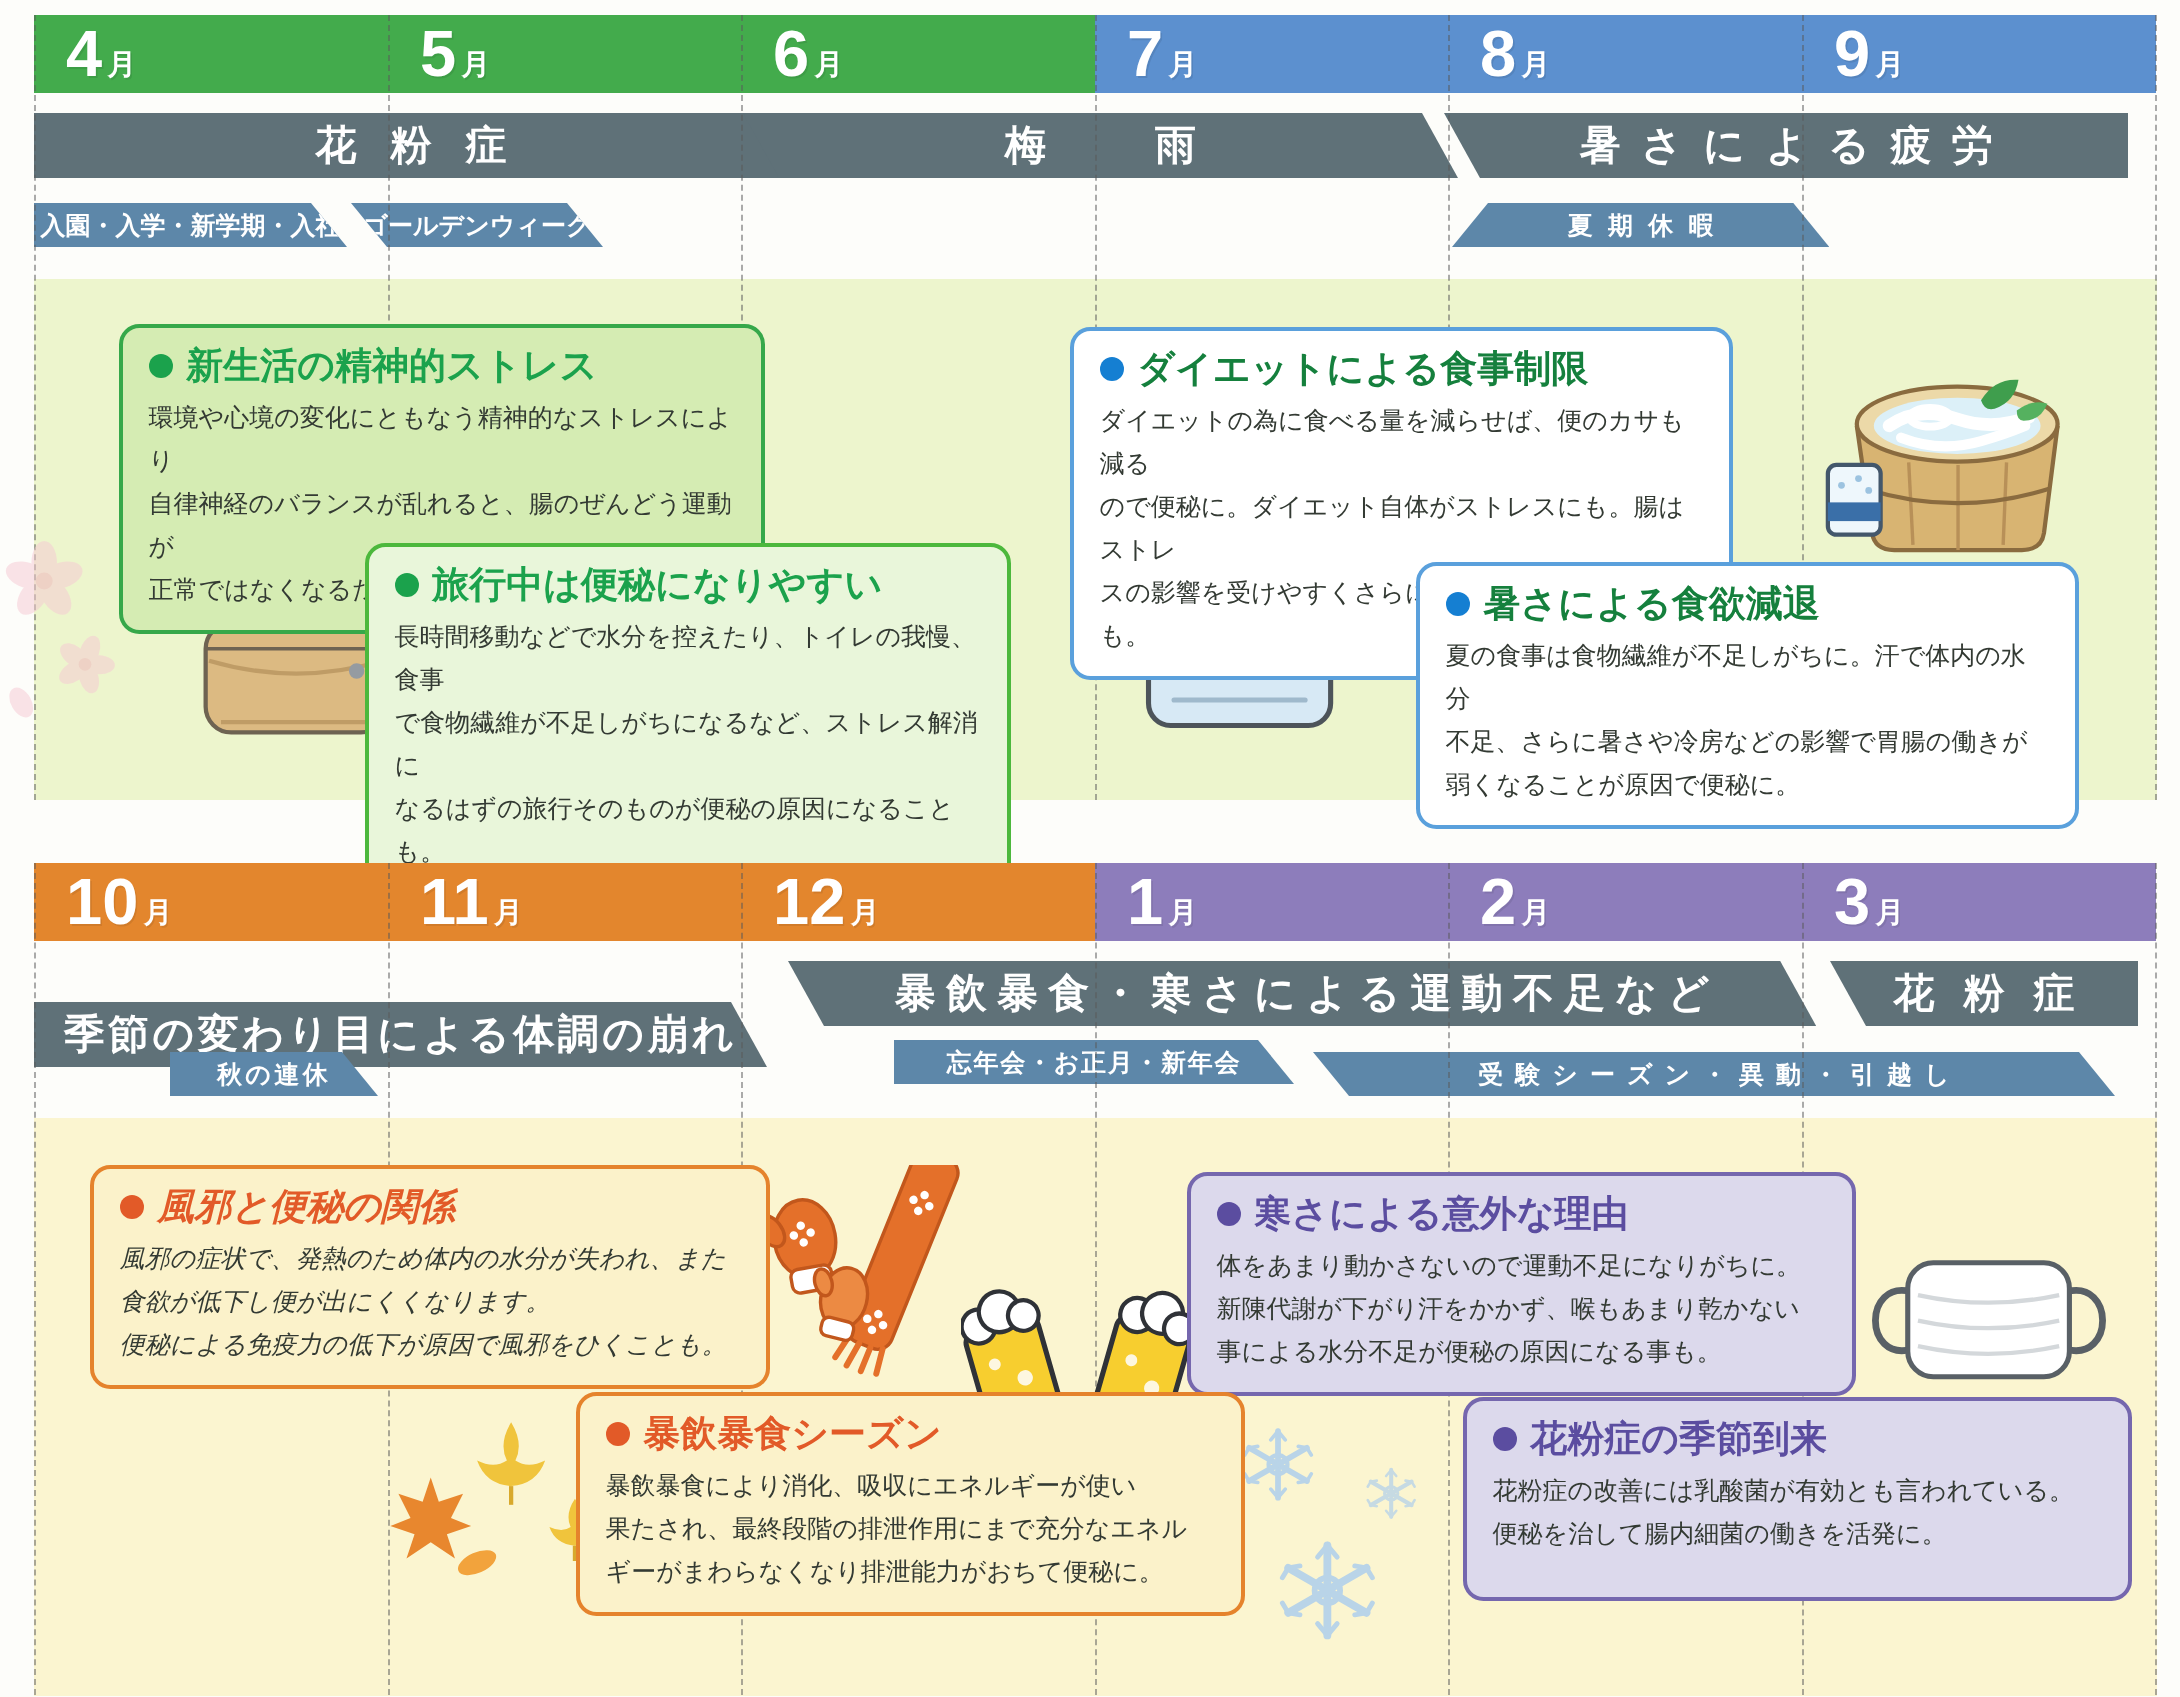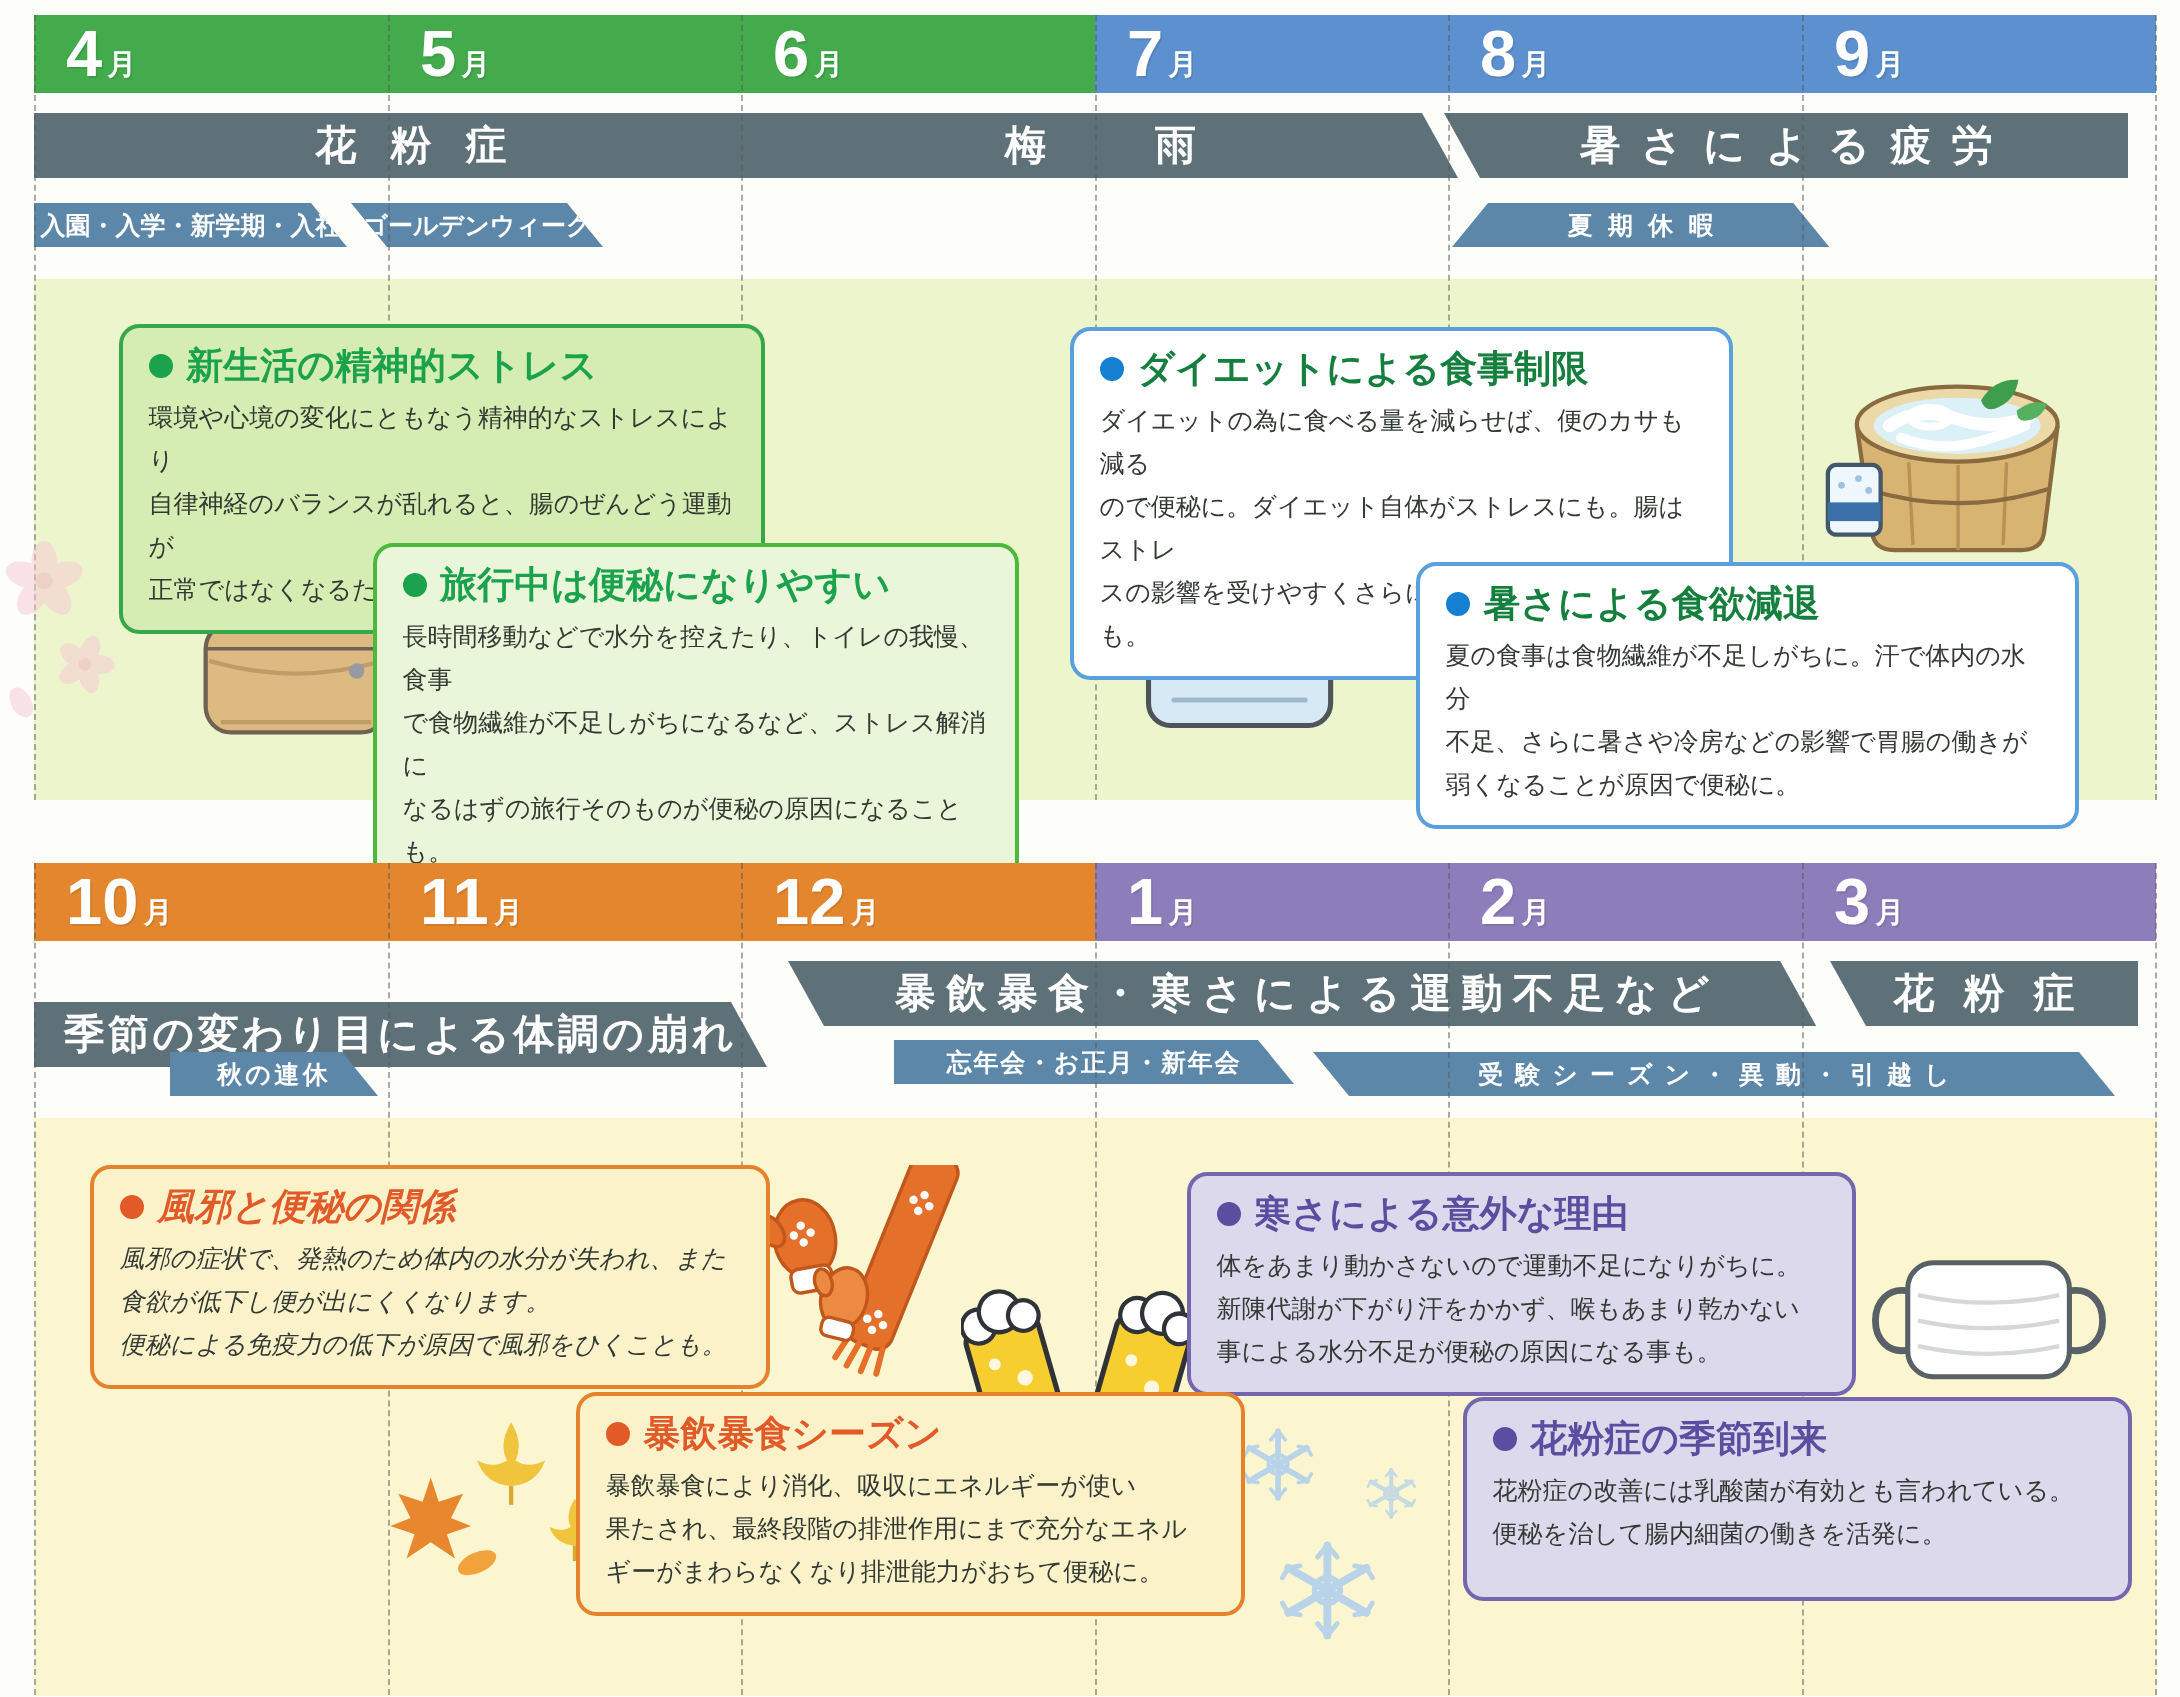--- a/index.html
+++ b/index.html
@@ -170,21 +170,21 @@
     <div class="callout blue1" style="left:1070px;top:327px;width:663px;">
       <div class="callout-title">
         <span class="dot"></span>
         <span>ダイエットによる食事制限</span>
       </div>
       <div class="callout-body">ダイエットの為に食べる量を減らせば、便のカサも減る
 ので便秘に。ダイエット自体がストレスにも。腸はストレ
 スの影響を受けやすくさらに便秘がひどくなることも。</div>
     </div>
 
-    <div class="callout green2" style="left:373px;top:543px;width:646px;">
+    <div class="callout green2" style="left:365px;top:543px;width:646px;">
       <div class="callout-title">
         <span class="dot"></span>
         <span>旅行中は便秘になりやすい</span>
       </div>
       <div class="callout-body">長時間移動などで水分を控えたり、トイレの我慢、食事
 で食物繊維が不足しがちになるなど、ストレス解消に
 なるはずの旅行そのものが便秘の原因になることも。</div>
     </div>
 
     <div class="callout blue2" style="left:1416px;top:562px;width:663px;">

